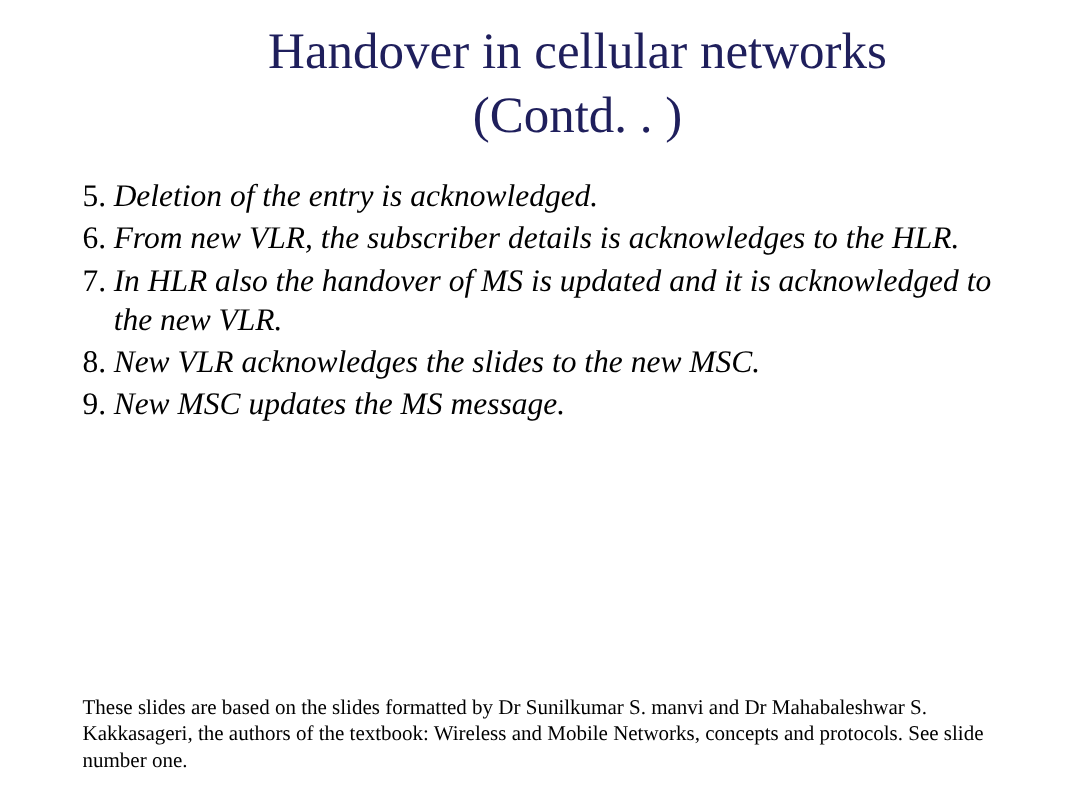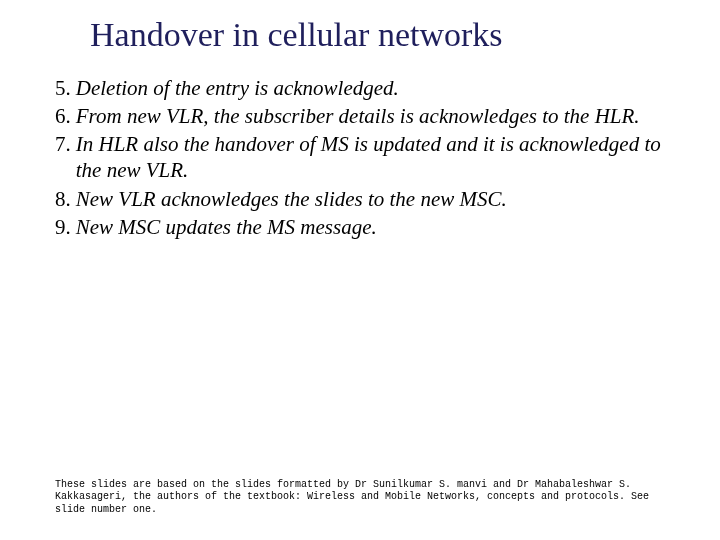--- a/index.html
+++ b/index.html
@@ -7,20 +7,21 @@
       width: 720px;
       height: 540px;
       background: #ffffff;
       font-family: "Times New Roman", Times, serif;
       position: relative;
       overflow: hidden;
     }
     .title {
       color: #1f1f5c;
       font-size: 34px;
+      text-align: center;
       padding-top: 14px;
       padding-left: 90px;
       padding-right: 40px;
       line-height: 1.25;
       font-weight: 400;
     }
     .content {
       padding: 18px 55px 0 55px;
       color: #000000;
       font-size: 21px;
@@ -33,31 +34,32 @@
     .num {
       flex-shrink: 0;
       padding-right: 5px;
     }
     .txt { flex: 1; font-style: italic; }
     .footnote {
       position: absolute;
       bottom: 24px;
       left: 55px;
       right: 55px;
-      font-family: Liberation Mono, monospace;
-      font-size: 10px;
+      font-family: Liberation Serif, serif;
+      font-size: 14px;
       color: #000000;
       line-height: 1.25;
     }
   </style>
 </head>
 <body>
 
 <div class="title">
   <span>Handover in cellular networks</span><br>
+  <span>(Contd. . )</span>
 </div>
 
 <div class="content">
   <div class="item">
     <span class="num">5.</span>
     <span class="txt">Deletion of the entry is acknowledged.</span>
   </div>
   <div class="item">
     <span class="num">6.</span>
     <span class="txt">From new VLR, the subscriber details is acknowledges to the HLR.</span>

